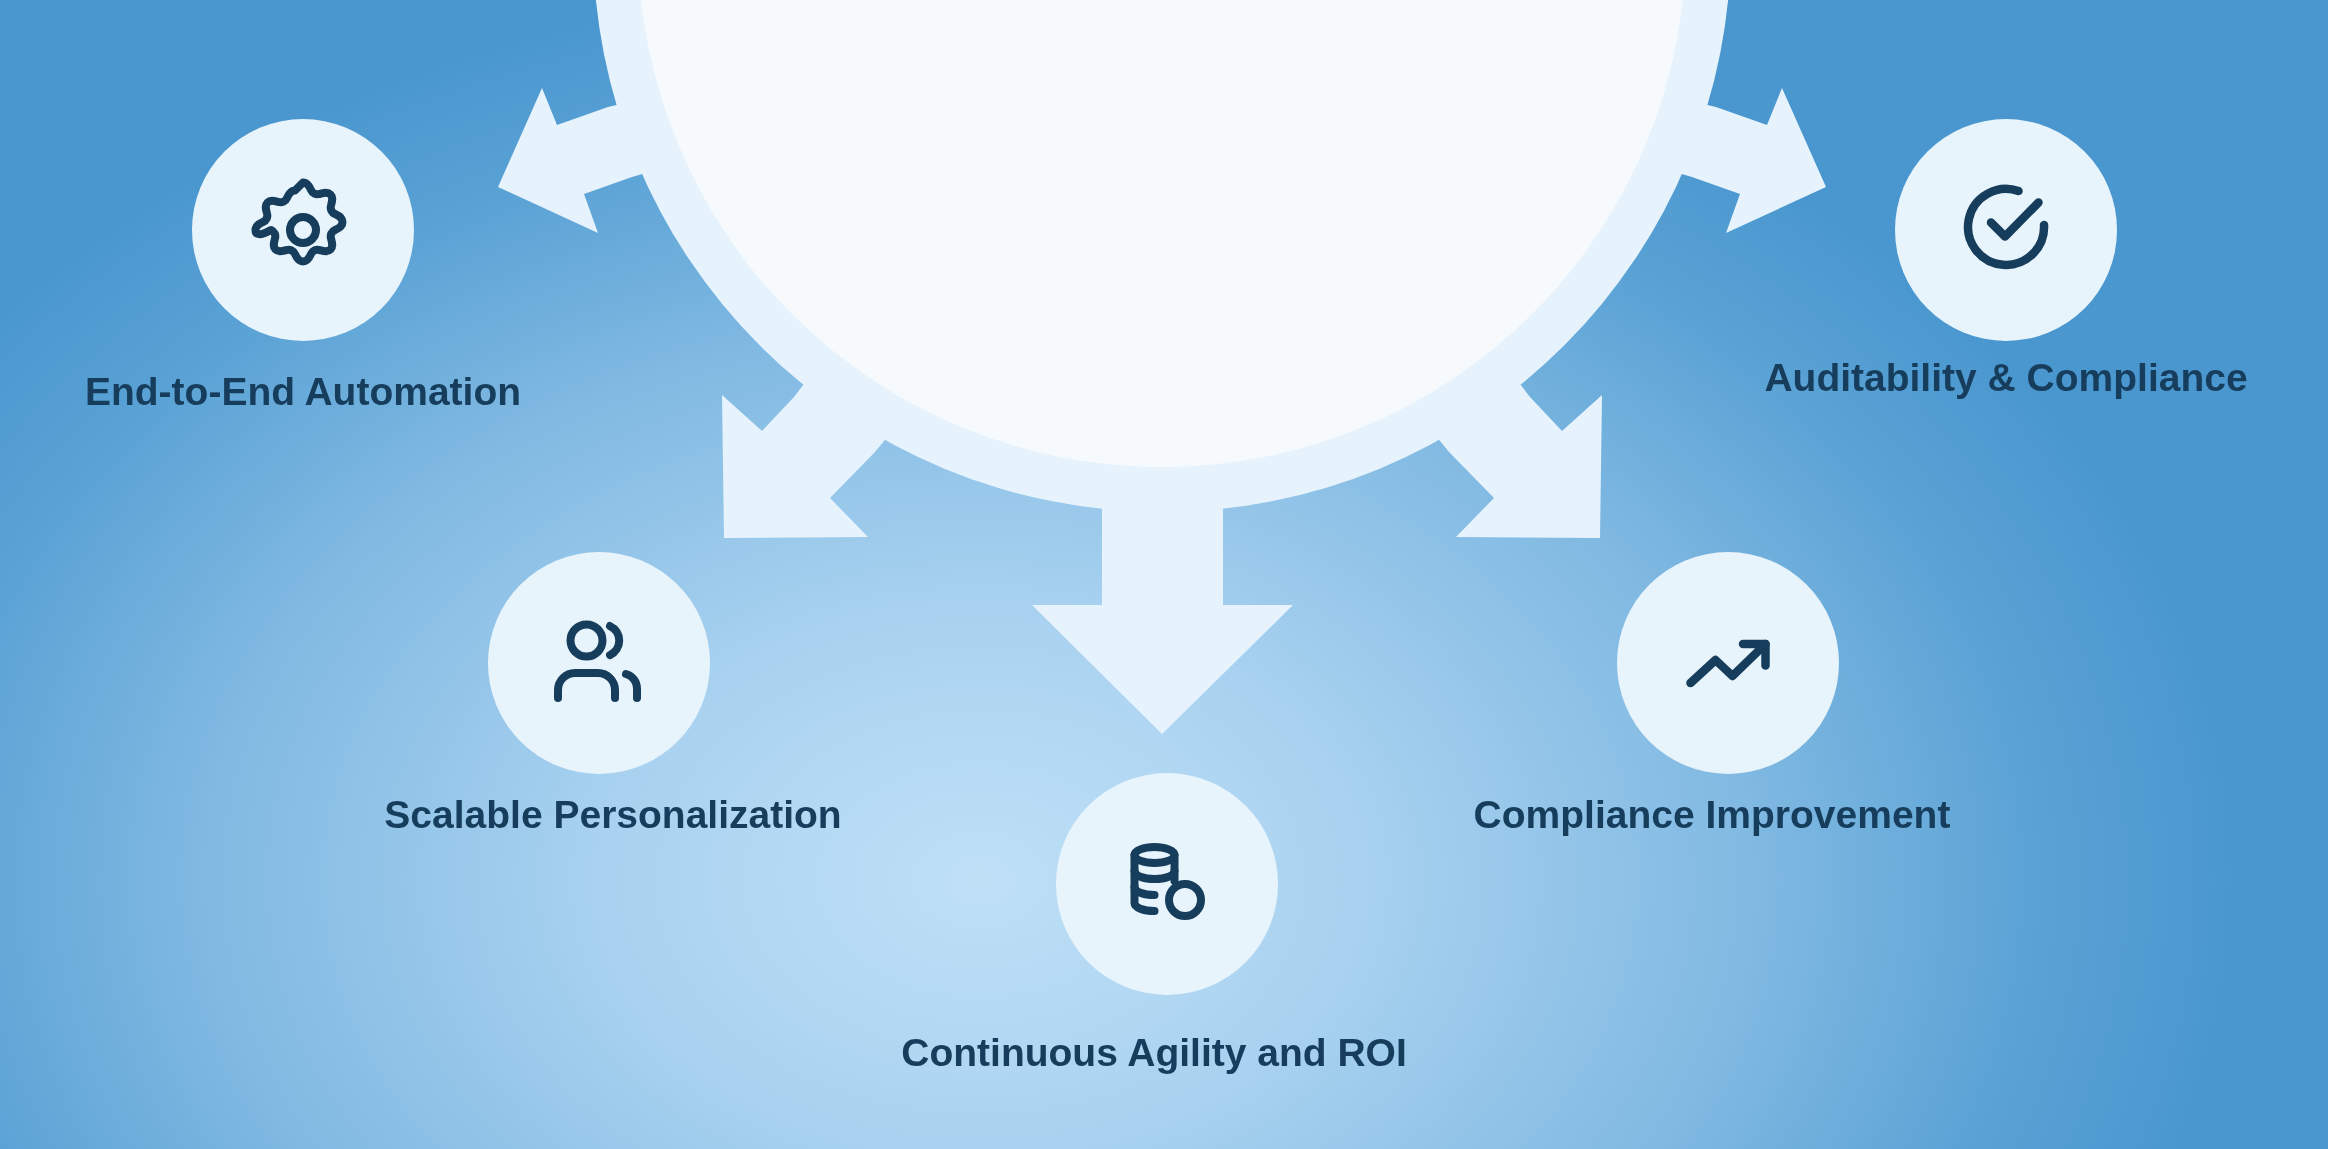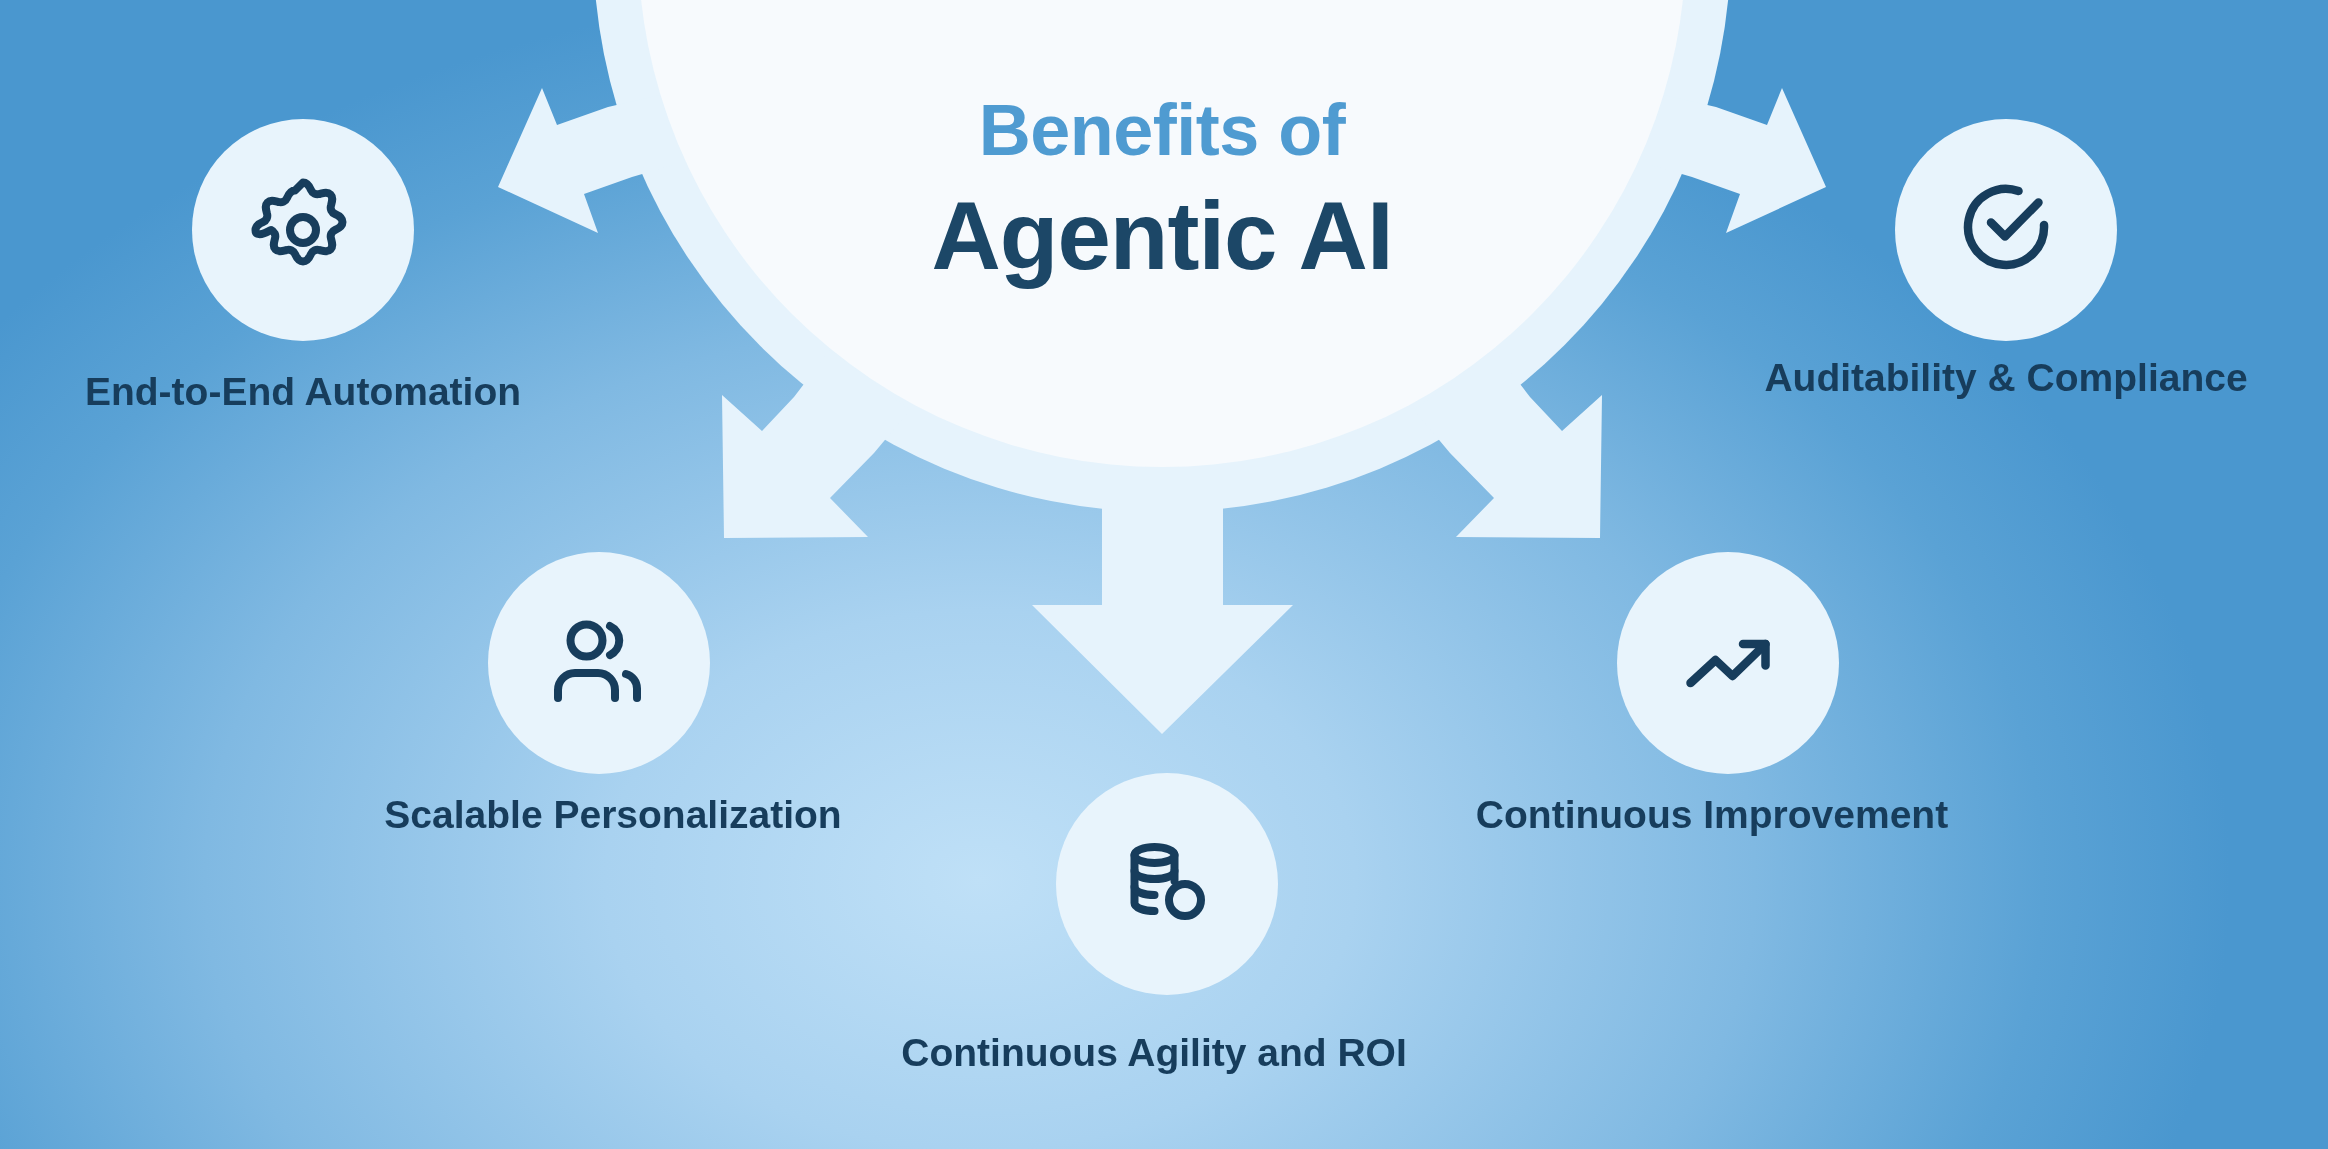--- a/index.html
+++ b/index.html
@@ -49,24 +49,20 @@
 
     <polygon fill="#e6f3fc" points="830,350 794,397 762,431 722,395 724,538 868,537 830,498 874,453 910,410"></polygon>
 
     <polygon fill="#e6f3fc" points="1494,350 1530,397 1562,431 1602,395 1600,538 1456,537 1494,498 1450,453 1414,410"></polygon>
 
     <polygon fill="#e6f3fc" points="1102,480 1102,605 1032,605 1162,734 1293,605 1223,605 1223,480"></polygon>
 
     <circle cx="1162" cy="-57" r="524" fill="#f7fafd"></circle>
   </svg>
 
-  <div class="title-block">
-    <span class="title-top">Benefits of</span>
-    <span class="title-main">Agentic AI</span>
-  </div>
 
   <div class="node">
     <div class="disc" style="left:192px; top:119px;">
       <svg viewBox="0 0 24 24" fill="none" stroke="#173d5c" stroke-width="1.6" stroke-linecap="round" stroke-linejoin="round">
         <path d="M12 2.5c.9 0 1.3.8 1.6 1.5.3.7 1 1 1.7.8.8-.2 1.6-.5 2.2.1.6.6.3 1.4.1 2.2-.2.7.1 1.4.8 1.7.7.3 1.5.7 1.5 1.6s-.8 1.3-1.5 1.6c-.7.3-1 1-.8 1.7.2.8.5 1.6-.1 2.2-.6.6-1.4.3-2.2.1-.7-.2-1.4.1-1.7.8-.3.7-.7 1.5-1.6 1.5s-1.3-.8-1.6-1.5c-.3-.7-1-1-1.7-.8-.8.2-1.6.5-2.2-.1-.6-.6-.3-1.4-.1-2.2.2-.7-.1-1.4-.8-1.7C3.3 13.3 2.5 12.9 2.5 12s.8-1.3 1.5-1.6c.7-.3 1-1 .8-1.7-.2-.8-.5-1.6.1-2.2.6-.6 1.4-.3 2.2-.1.7.2 1.4-.1 1.7-.8.3-.7.7-1.5 1.6-1.5z" transform="translate(0 0)"></path>
         <circle cx="12" cy="12" r="2.6"></circle>
       </svg>
     </div>
     <div class="label" style="left:303px; top:369px;">End-to-End Automation</div>
   </div>
@@ -93,21 +89,21 @@
     <div class="label" style="left:597px; top:792px;margin-left:16px;">Scalable Personalization</div>
   </div>
 
   <div class="node">
     <div class="disc" style="left:1617px; top:552px;">
       <svg viewBox="0 0 24 24" fill="none" stroke="#173d5c" stroke-width="1.7" stroke-linecap="round" stroke-linejoin="round">
         <path d="M4.5 16l5-4.6 3.4 3.2 6.6-6.4"></path>
         <path d="M15 8.2h4.5v4.3"></path>
       </svg>
     </div>
-    <div class="label" style="left:1712px; top:792px;">Continuous Improvement</div>
+    <div class="label" style="left:1712px; top:792px;">Compliance Improvement</div>
   </div>
 
   <div class="node">
     <div class="disc" style="left:1056px; top:773px;">
       <svg viewBox="0 0 24 24" fill="none" stroke="#173d5c" stroke-width="1.6" stroke-linecap="round" stroke-linejoin="round">
         <ellipse cx="9.5" cy="6.2" rx="4" ry="1.6"></ellipse>
         <path d="M5.5 6.2v9.6c0 .9 1.8 1.6 4 1.6"></path>
         <path d="M13.5 6.2v5.2"></path>
         <path d="M5.5 9.4c0 .9 1.8 1.6 4 1.6s4-.7 4-1.6"></path>
         <path d="M5.5 12.6c0 .9 1.8 1.6 4 1.6"></path>

